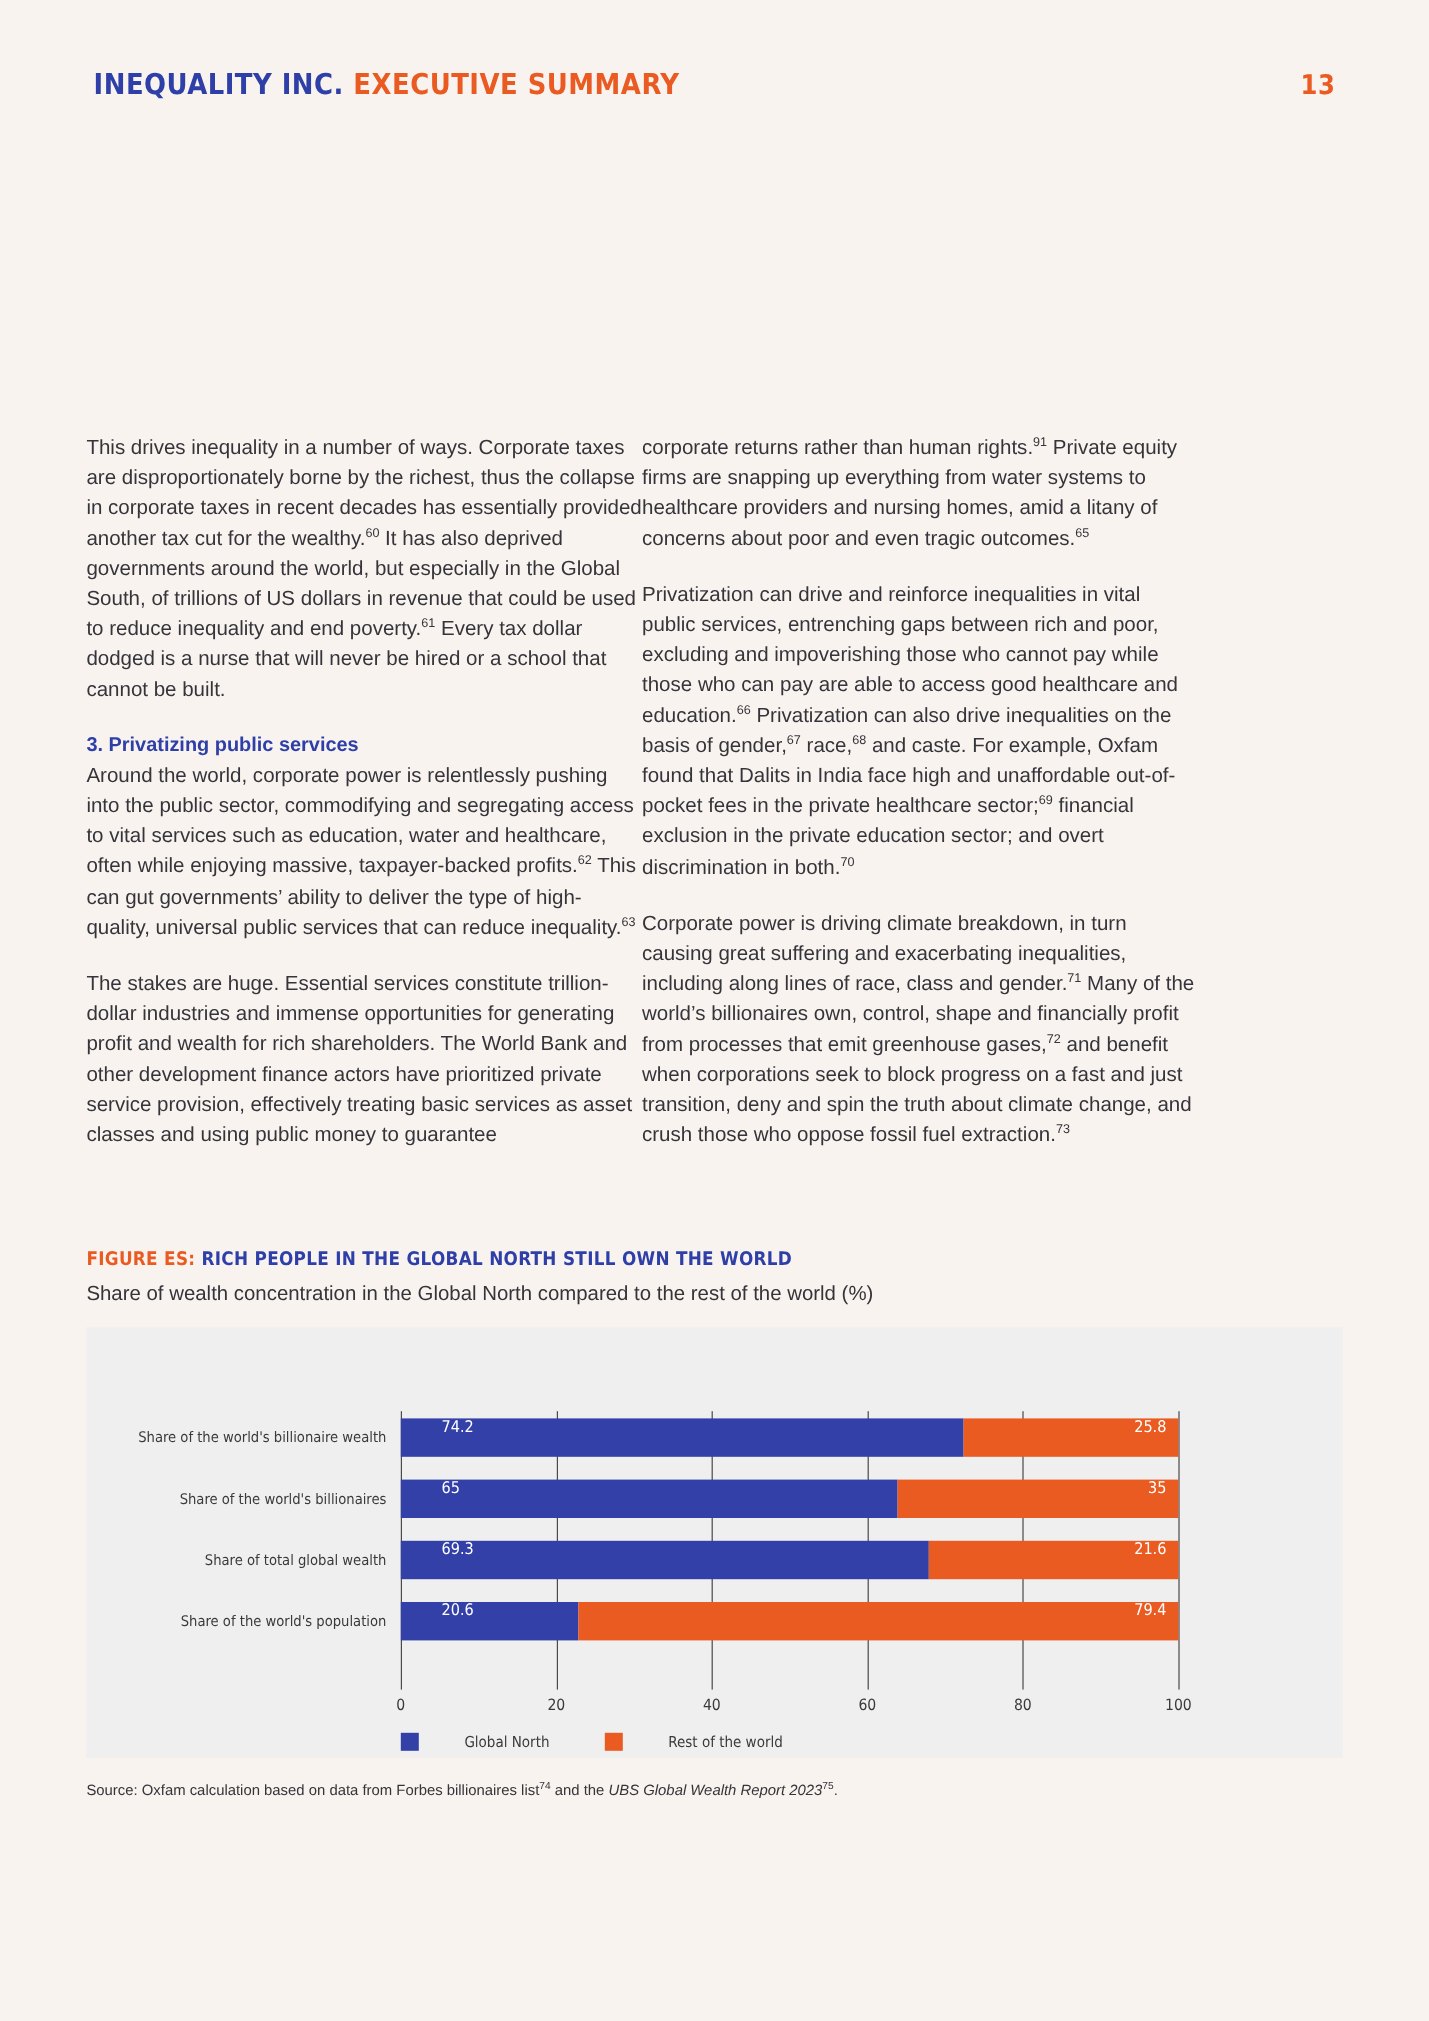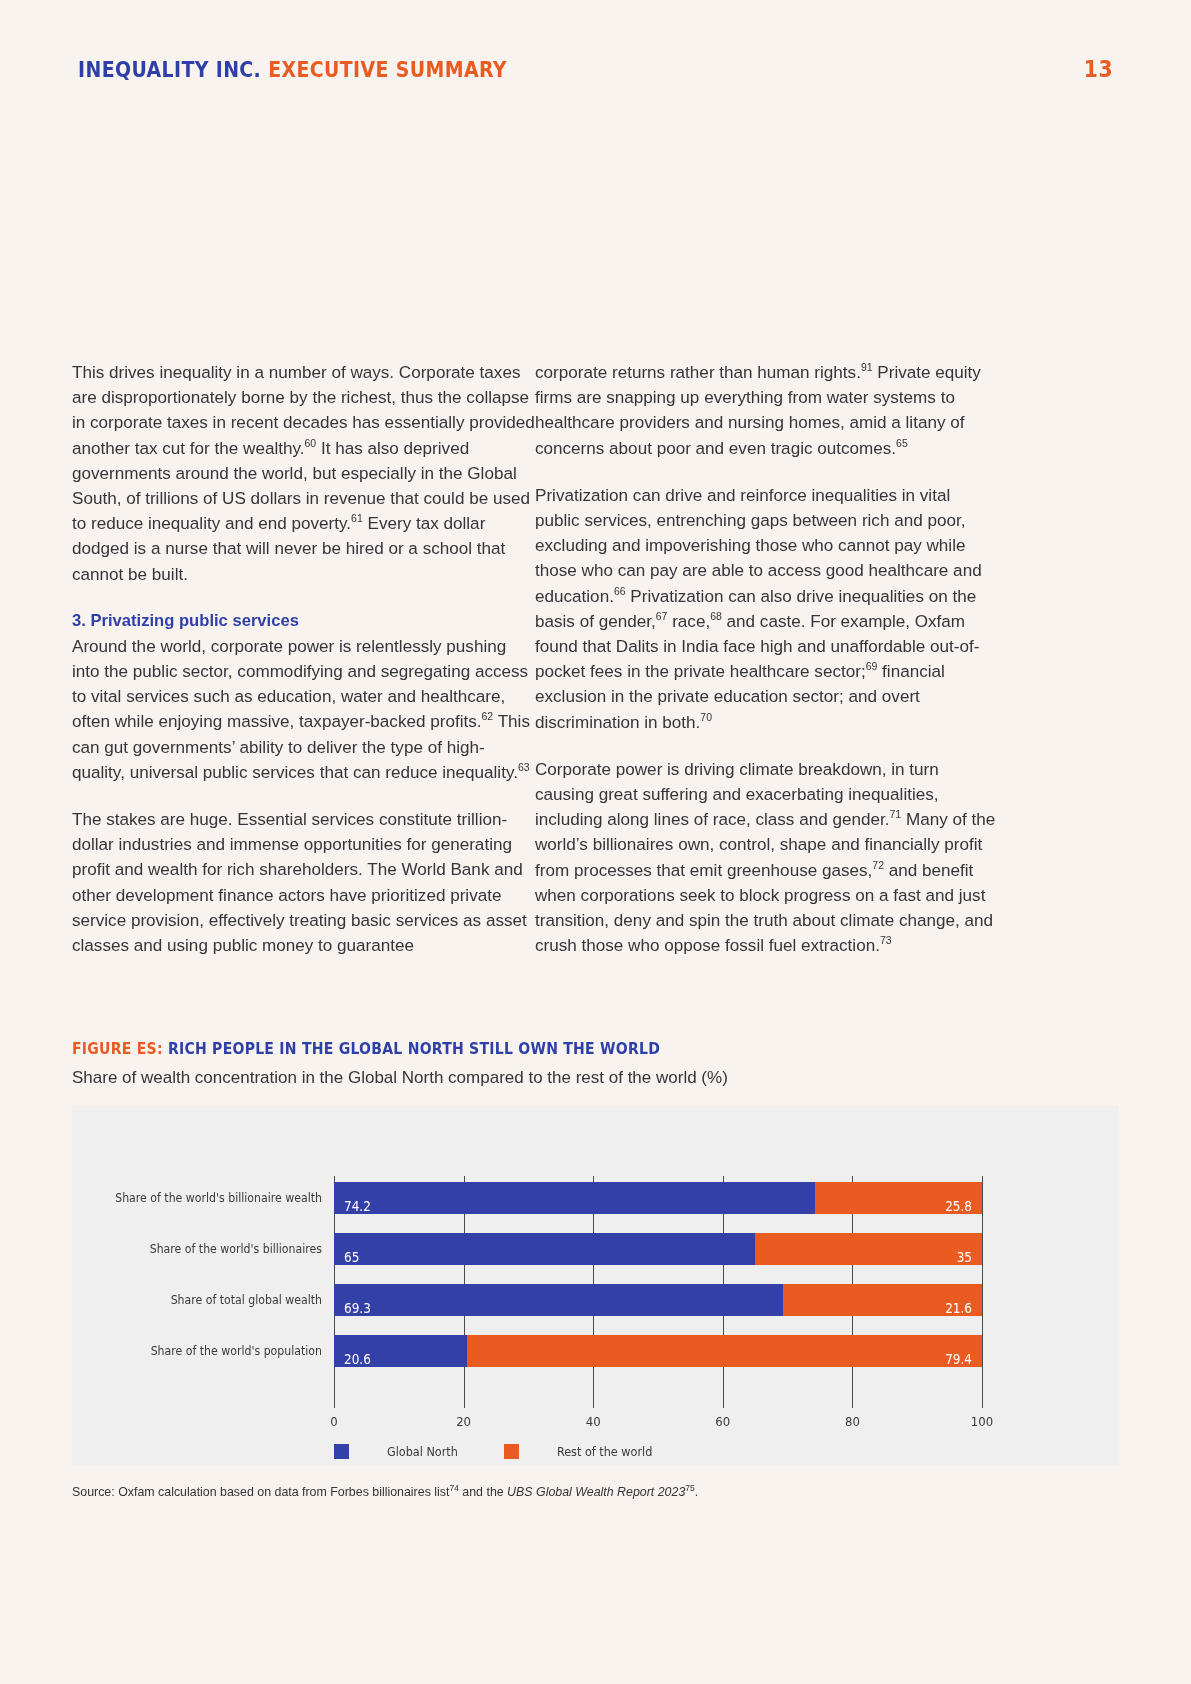--- a/index.html
+++ b/index.html
@@ -10,21 +10,21 @@
     color:#2e2e33;
     position:relative;
     overflow:hidden;
   }
   
   .pg-header{
     position:absolute;left:78px;top:56px;width:1035px;
     display:flex;align-items:baseline;justify-content:space-between;
   }
   .hdr-title{
-    font-size:21px;font-weight:bold;letter-spacing:.4px;
+    font-size:24px;font-weight:bold;letter-spacing:.4px;
     font-family:"DejaVu Sans Condensed","Liberation Sans",sans-serif;
     text-transform:uppercase;white-space:nowrap;
   }
   .hdr-blue{color:#2f3fa8;}
   .hdr-orange{color:#ea5b22;}
   .hdr-page{
     font-size:22.5px;font-weight:bold;color:#ea5b22;letter-spacing:.5px;
     font-family:"DejaVu Sans Condensed","Liberation Sans",sans-serif;
   }
 
@@ -82,21 +82,21 @@
   .row:last-child{margin-bottom:0;border-radius:11px;}
   .row-label{
     position:absolute;right:calc(100% + 12px);
     white-space:nowrap;
     font-size:12.2px;color:#3a3a3a;
     font-family:"DejaVu Sans Condensed","Liberation Sans",sans-serif;
   }
   .bar-track{
     position:relative;width:100%;height:100%;display:flex;
   }
-  .seg{height:100%;display:flex;align-items:flex-end;position:relative;}
+  .seg{height:100%;display:flex;align-items:flex-start;position:relative;padding-left:24px;}
   .seg-a{background:#3340a8;justify-content:flex-start;}
   .seg-b{background:#ea5b22;justify-content:flex-end;}
   .seg span{
     font-size:13.4px;color:#fff;padding:0 10px;
     font-family:"DejaVu Sans Condensed","Liberation Sans",sans-serif;
   }
   
   .grid{
     position:absolute;left:262px;top:70px;width:648px;height:232px;
     pointer-events:none;

